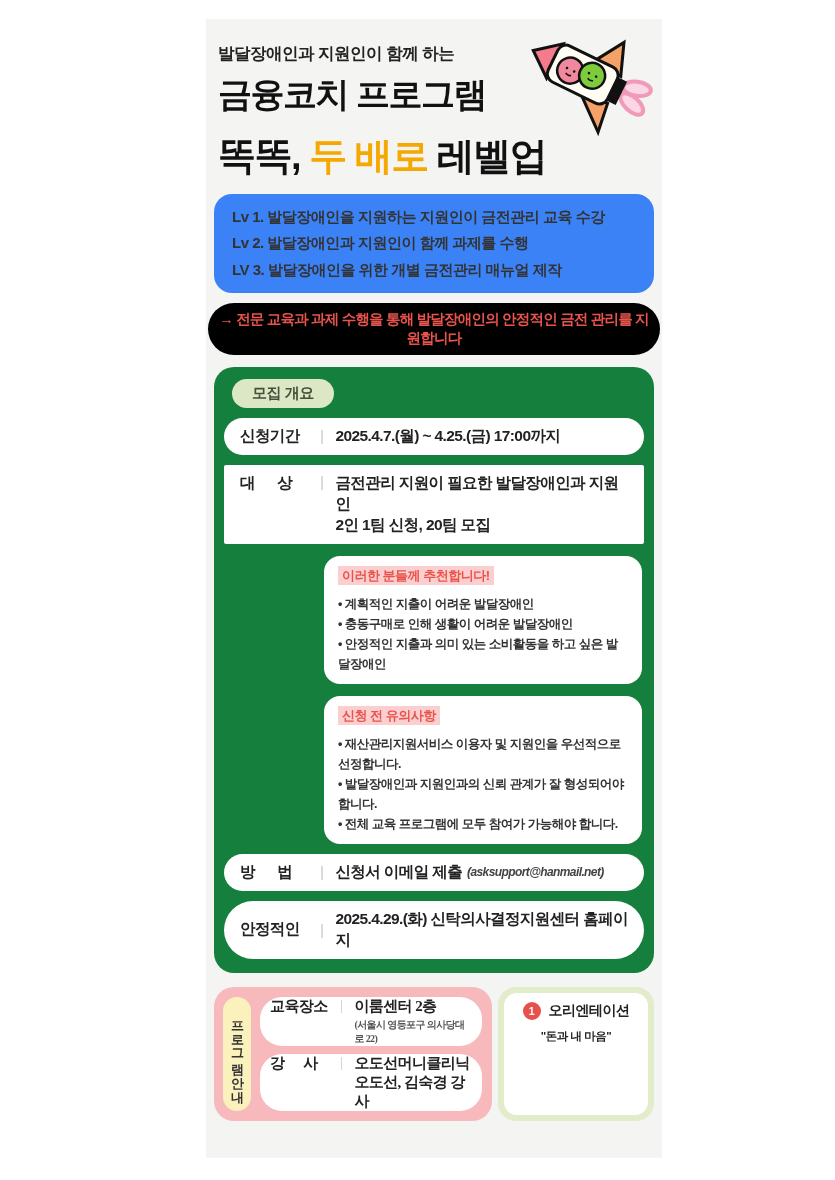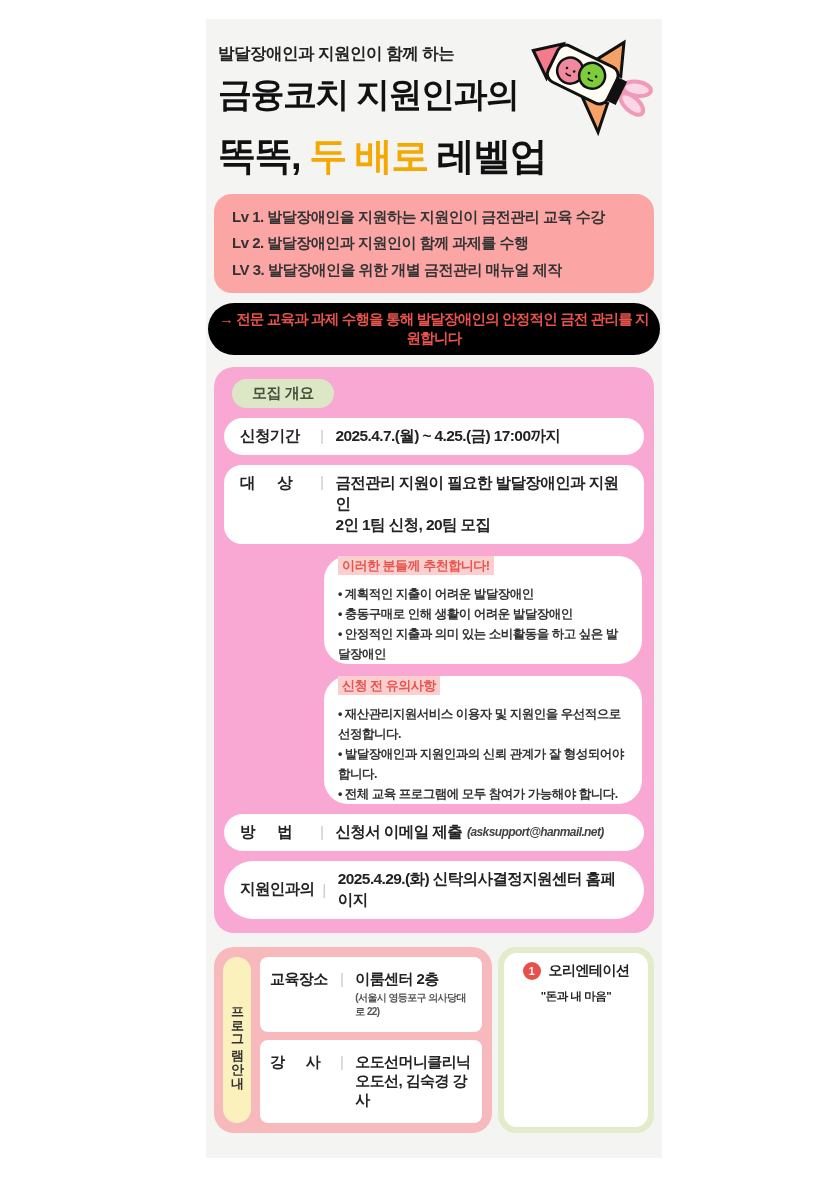--- a/index.html
+++ b/index.html
@@ -13,72 +13,72 @@
     background:#f4f4f2;overflow:hidden;
   }
   
   .header{position:relative;padding:24px 0 0 12px;}
   .tagline{font-size:16.5px;font-weight:700;color:#222;letter-spacing:-0.5px;}
   .title1{font-size:34px;font-weight:900;color:#111;letter-spacing:-1.5px;margin-top:7px;}
   .title2{font-size:38px;font-weight:900;color:#111;letter-spacing:-1.5px;margin-top:13px;}
   .title2 .accent{color:#f5a800;}
   .rocket{position:absolute;top:2px;right:2px;width:140px;height:125px;}
   
-  .levels-box{margin:12px 8px 0;background:#fca5a5;border-radius:18px;padding:10px 18px;}
+  .levels-box{margin:12px 8px 0;background:#3b82f6;border-radius:18px;padding:10px 18px;}
   .level-line{font-size:15px;font-weight:700;color:#333;line-height:1.75;letter-spacing:-0.5px;}
   .highlight-pill{
     margin:10px 2px 0;background:#000000;color:#e8544c;border-radius:999px;
     padding:7px 6px;font-size:14.5px;font-weight:800;text-align:center;letter-spacing:-0.8px;
   }
   
-  .yellow-sec{margin:12px 8px 4px;background:#f9a8d4;border-radius:20px;padding:12px 10px 14px;}
+  .yellow-sec{margin:12px 8px 4px;background:#15803d;border-radius:20px;padding:12px 10px 14px;}
   .badge{display:inline-block;background:#dbe7c5;color:#45503a;font-weight:800;font-size:15px;
          padding:5px 20px;border-radius:999px;margin-left:8px;letter-spacing:-0.5px;}
   .info-row{background:#fff;border-radius:999px;display:flex;align-items:center;
             padding:8px 16px;margin-top:10px;font-size:15.5px;font-weight:700;color:#222;letter-spacing:-0.6px;}
-  .info-row.multi{border-radius:18px;align-items:flex-start;}
+  .info-row.multi{border-radius:2px;align-items:flex-start;}
   .row-label{white-space:pre;min-width:68px;}
   .row-div{color:#c9c9c9;margin:0 12px;font-weight:400;}
   .row-sub{font-size:12px;font-weight:600;color:#444;font-style:italic;}
-  .sub-box{background:#fff;border-radius:24px;margin:12px 2px 0 100px;padding:0 14px;}
+  .sub-box{background:#fff;border-radius:16px;margin:12px 2px 0 100px;padding:10px 14px;}
   .sub-title{display:inline;background:#fbcfcf;color:#e8544c;font-size:13px;font-weight:800;
              padding:2px 4px;letter-spacing:-0.5px;}
   .sub-item{font-size:12.5px;color:#333;font-weight:600;line-height:1.6;letter-spacing:-0.5px;}
   .sub-item::before{content:"• ";}
   .sub-list{margin-top:9px;}
   
   .program-wrap{margin:14px 8px 0;display:flex;gap:6px;align-items:stretch;}
   .pink-box{position:relative;width:278px;background:#f7b9bc;border-radius:20px;
             padding:10px 10px 10px 46px;box-sizing:border-box;}
   .side-pill{position:absolute;left:9px;top:10px;bottom:10px;width:28px;background:#faf1bd;
              border-radius:999px;display:flex;align-items:center;justify-content:center;
              writing-mode:vertical-rl;text-orientation:upright;font-size:13px;font-weight:800;
              color:#333;letter-spacing:1px;}
-  .pink-row{background:#fff;border-radius:8px;padding:13px 10px;font-size:15px;font-weight:700;
-            display:flex;letter-spacing:-0.6px;}
+  .pink-row{background:#fff;border-radius:22px;padding:0 10px;font-size:15px;font-weight:700;
+            display:flex;letter-spacing:-0.6px;font-family:Liberation Serif, serif;}
   .pink-row + .pink-row{margin-top:8px;}
   .pink-row .row-label{min-width:58px;}
   .pink-sub{font-size:10px;font-weight:600;color:#555;margin-top:2px;}
   .green-card{background:#e3ecca;border-radius:18px;padding:6px;box-sizing:border-box;}
   .orient{flex:1;}
   .white-card{background:#fff;border-radius:13px;padding:9px 8px;height:100%;box-sizing:border-box;}
   .card-head{display:flex;align-items:center;justify-content:center;font-size:14px;font-weight:800;letter-spacing:-0.5px;}
   .num-circle{display:inline-flex;flex:none;width:18px;height:18px;border-radius:50%;background:#e8504b;
               color:#fff;font-size:10.5px;font-weight:800;align-items:center;justify-content:center;margin-right:8px;}
   .card-lines{font-size:11.5px;font-weight:700;color:#333;margin-top:8px;line-height:1.6;letter-spacing:-0.5px;}
   .card-quote{text-align:center;font-size:11.5px;font-weight:800;color:#222;margin-top:9px;letter-spacing:-0.5px;}
 </style>
 </head>
 <body>
 
 <div class="poster">
 
   <div class="header">
     <div class="tagline">발달장애인과 지원인이 함께 하는</div>
-    <div class="title1">금융코치 지원인과의</div>
+    <div class="title1">금융코치 프로그램</div>
     <div class="title2"><span>똑똑, </span><span class="accent">두 배로</span><span> 레벨업</span></div>
     <svg class="rocket" viewBox="0 0 140 125">
       <g transform="rotate(26 65 58)">
 
         <g stroke="#f09ab8" stroke-width="4" fill="#fbd7e6">
           <ellipse cx="116" cy="44" rx="14" ry="7" transform="rotate(-18 116 44)"></ellipse>
           <ellipse cx="118" cy="60" rx="14" ry="7" transform="rotate(16 118 60)"></ellipse>
         </g>
 
         <polygon points="64,40 84,8 96,40" fill="#f5a269" stroke="#111" stroke-width="3"></polygon>
@@ -147,21 +147,21 @@
     </div>
 
     <div class="info-row">
       <span class="row-label">방      법</span>
       <span class="row-div">|</span>
       <span>신청서 이메일 제출</span>
       <span class="row-sub" style="margin-left:5px;">(asksupport@hanmail.net)</span>
     </div>
 
     <div class="info-row">
-      <span class="row-label">지원인과의</span>
+      <span class="row-label">안정적인</span>
       <span class="row-div">|</span>
       <span>2025.4.29.(화) 신탁의사결정지원센터 홈페이지</span>
     </div>
   </div>
 
   <div class="program-wrap">
     <div class="pink-box">
       <div class="side-pill">프로그램안내</div>
       <div class="pink-row">
         <span class="row-label">교육장소</span>

